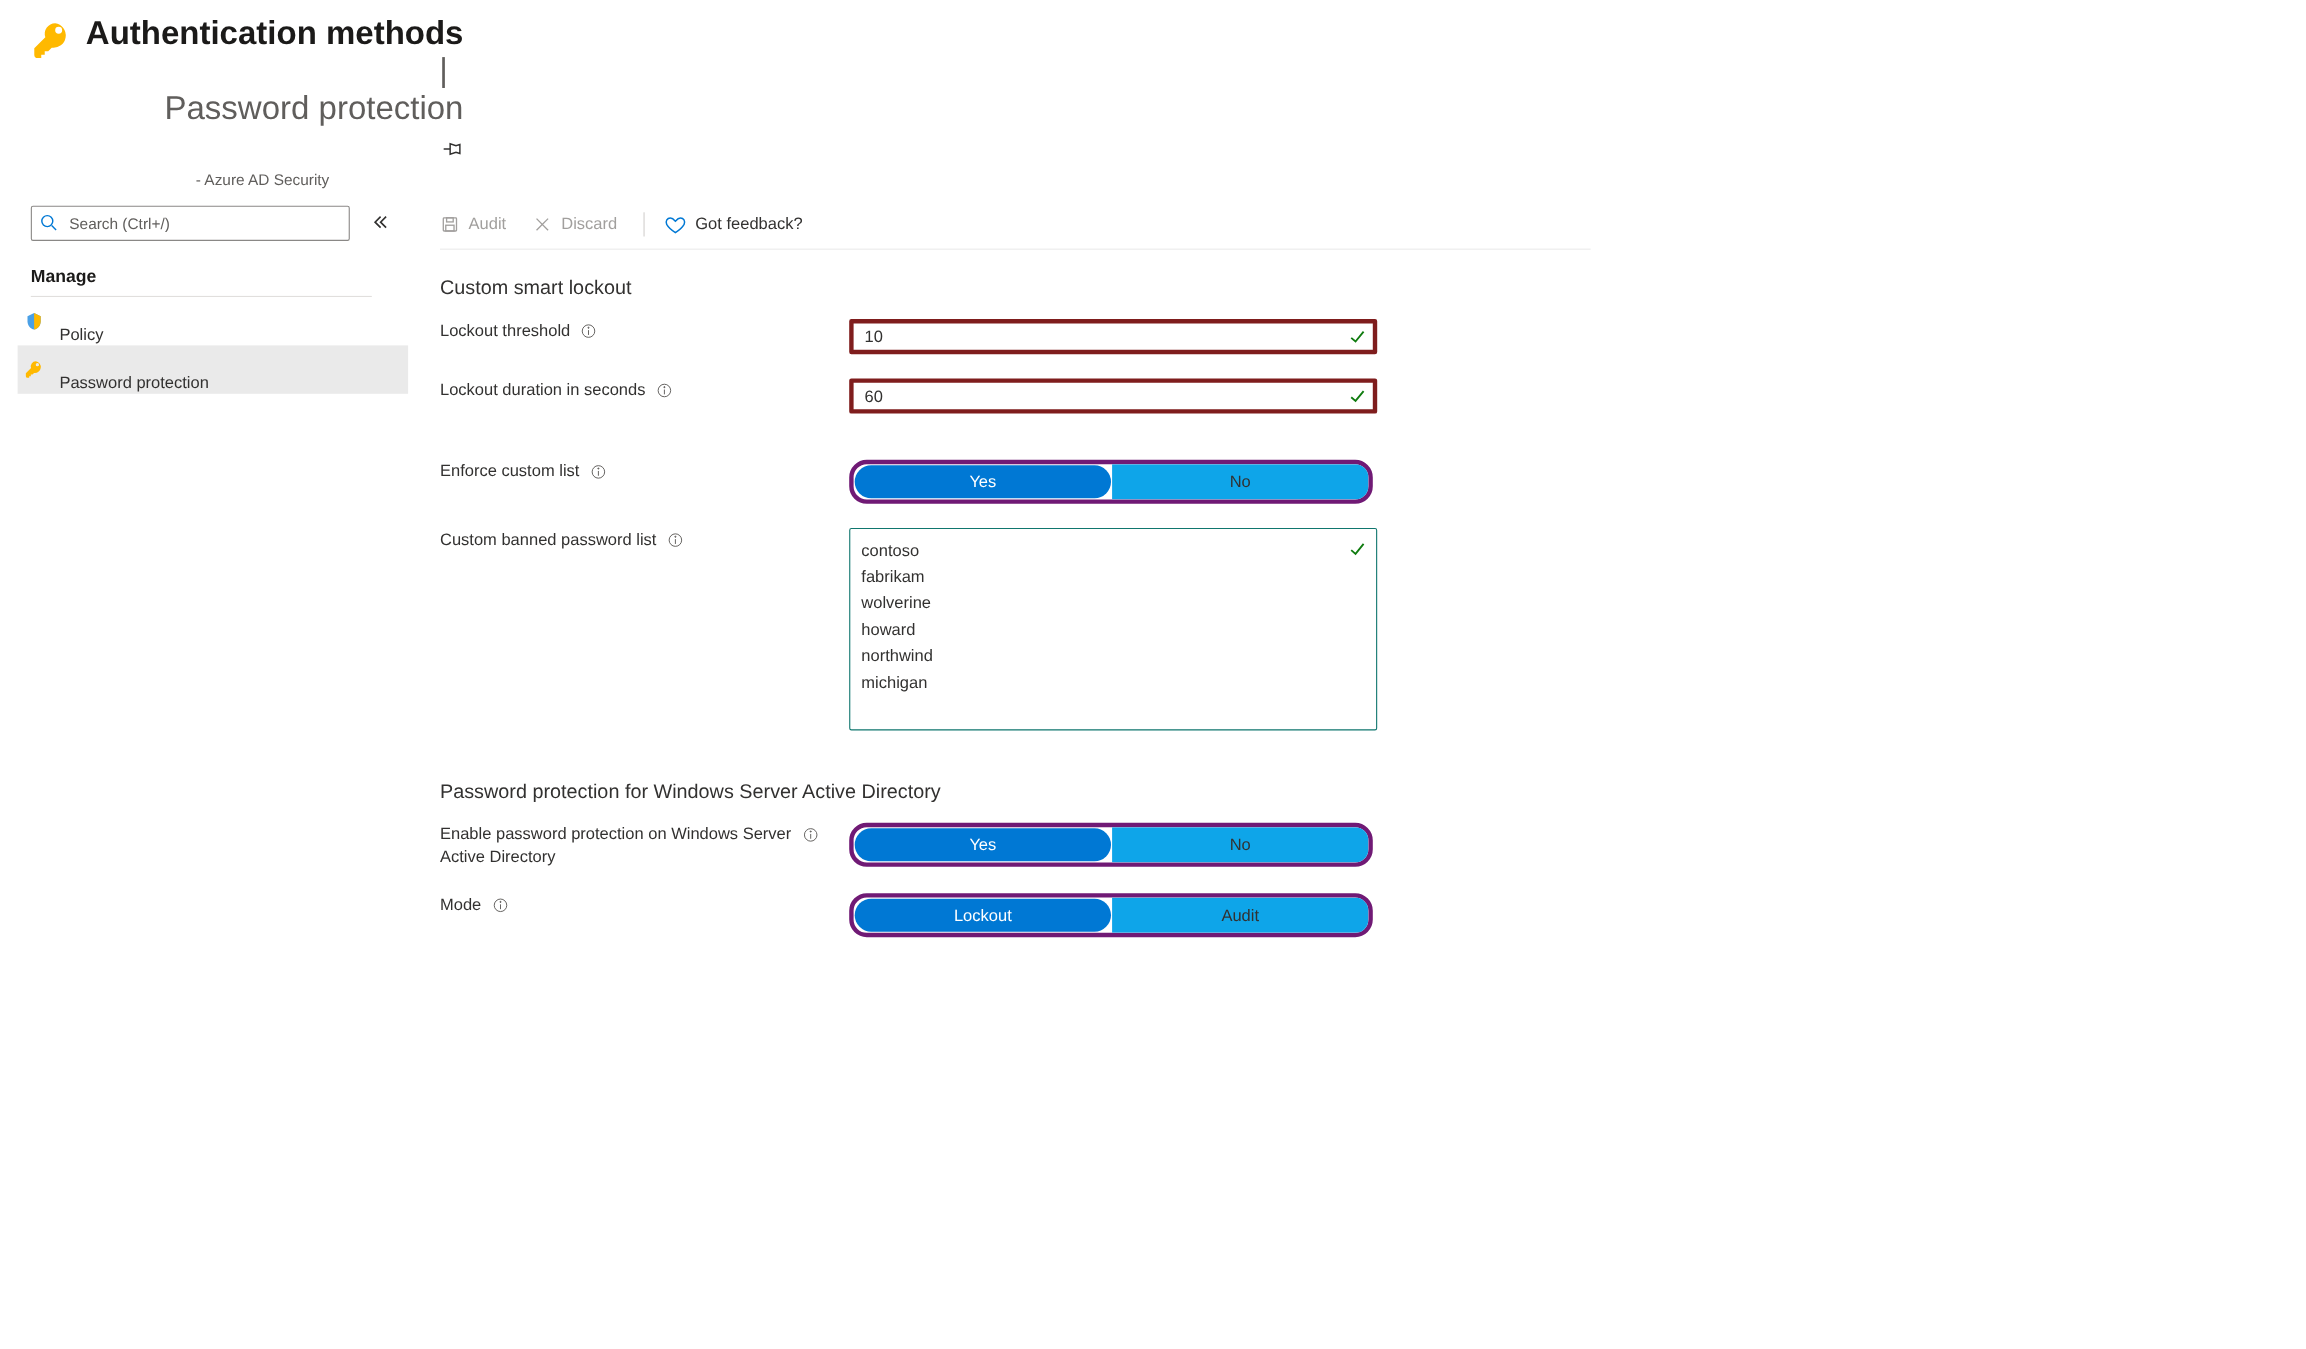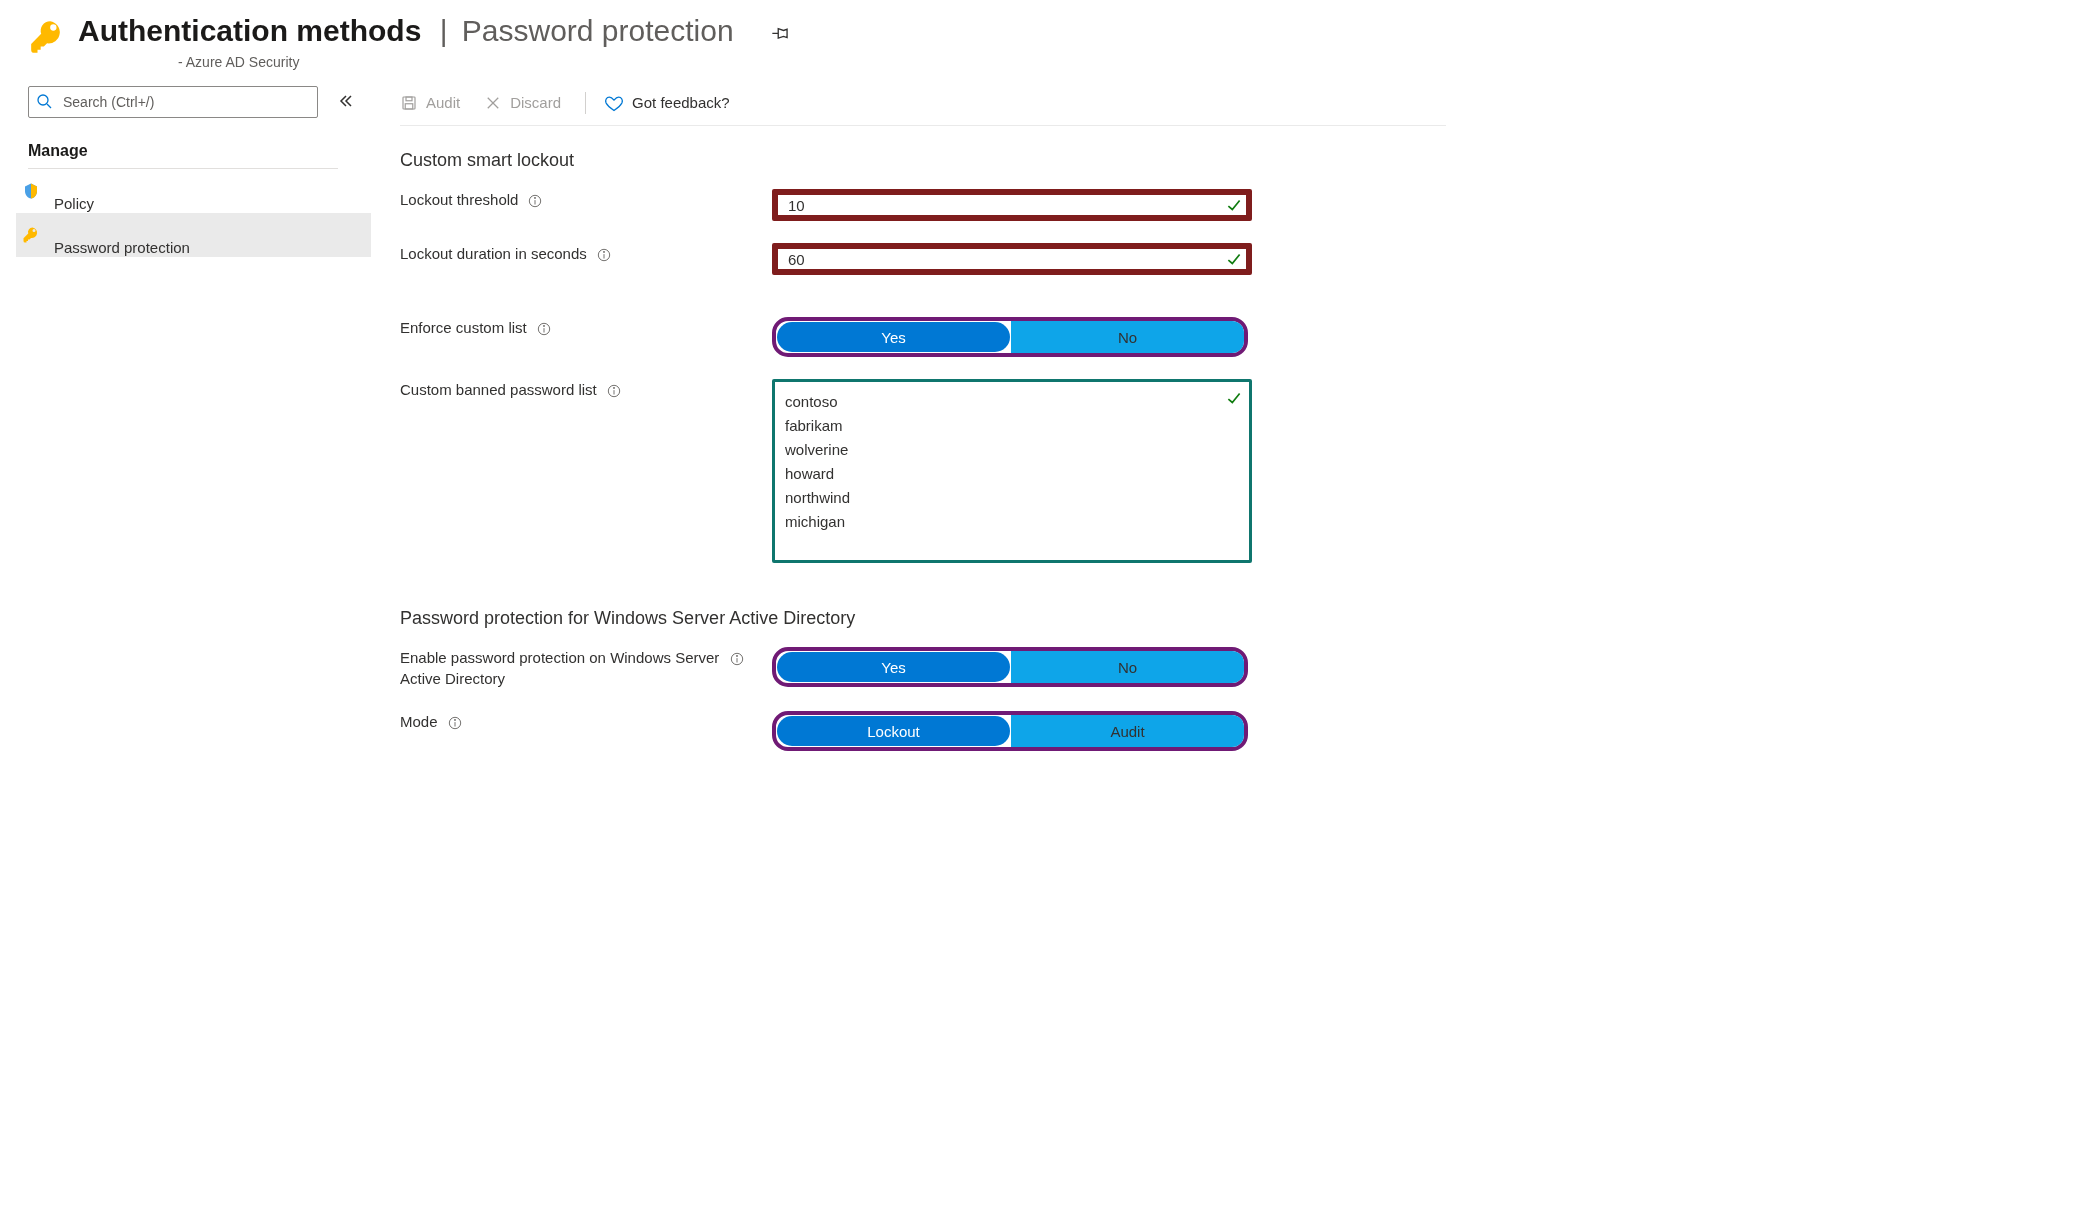--- a/index.html
+++ b/index.html
@@ -8,21 +8,21 @@
       font-size: 14px;
       color: #323130;
       background: #ffffff;
     }
     .container { width: 2096px; }
 
     
     .header { padding: 14px 28px 6px 28px; display: flex; align-items: flex-start; }
     .header-icon { width: 38px; height: 38px; margin-right: 12px; margin-top: 4px; flex-shrink: 0; }
     .title-block { display: flex; flex-direction: column; }
-    .title-row { display: flex; align-items: flex-start; }
+    .title-row { display: flex; align-items: flex-end; flex-direction: column; }
     .title-row h1 { font-size: 30px; font-weight: 600; color: #1b1a19; }
     .title-row .title-sep { font-size: 30px; font-weight: 400; color: #605e5c; margin: 0 6px 0 10px; }
     .title-row .title-tail { font-size: 30px; font-weight: 400; color: #605e5c; }
     .pin-icon-wrap { margin-left: 36px; margin-top: 10px; cursor: pointer; }
     .subtitle { font-size: 14px; color: #605e5c; margin-top: 6px; margin-left: 100px; }
 
     
     .body-row { display: flex; align-items: flex-start; padding: 10px 28px 28px 28px; }
     .sidebar { width: 320px; flex-shrink: 0; }
     .search-wrap { display: flex; align-items: center; }
@@ -55,28 +55,28 @@
     .feedback-btn svg { color: #0078d4; }
 
     .section-h { font-size: 18px; font-weight: 400; color: #323130; margin-bottom: 18px; }
     .field-row { display: flex; align-items: flex-start; margin-bottom: 22px; gap: 28px; }
     .field-label-col { width: 344px; font-size: 15px; color: #323130; display: flex; align-items: flex-start; line-height: 1.4; }
     .field-label-col .info-icon-wrap { margin-left: 10px; margin-top: 3px; flex-shrink: 0; }
     .field-control-col { width: 480px; }
 
     .text-input-wrap { position: relative; width: 480px; }
     .text-input {
-      width: 100%; height: 32px; border: 6px solid #7f1d1d; border-radius: 2px;
+      width: 100%; height: 32px; border: 4px solid #7f1d1d; border-radius: 2px;
       padding: 0 34px 0 10px; font-size: 15px; color: #323130;
     }
     .valid-check { position: absolute; right: 9px; top: 7px; color: #107c10; }
 
     .textarea-wrap { position: relative; width: 480px; }
     .banned-textarea {
-      width: 480px; height: 184px; border: 3px solid #0f766e; border-radius: 2px;
+      width: 480px; height: 184px; border: 1px solid #0f766e; border-radius: 2px;
       padding: 8px 30px 8px 10px; font-size: 15px; color: #323130; line-height: 1.6;
       font-family: inherit; resize: none;
     }
     .textarea-wrap .valid-check { top: 10px; }
 
     .pill-toggle {
       display: flex; width: 476px; height: 40px;
       border: 4px solid #701a75; border-radius: 16px; overflow: hidden;
     }
     .pill-opt {

